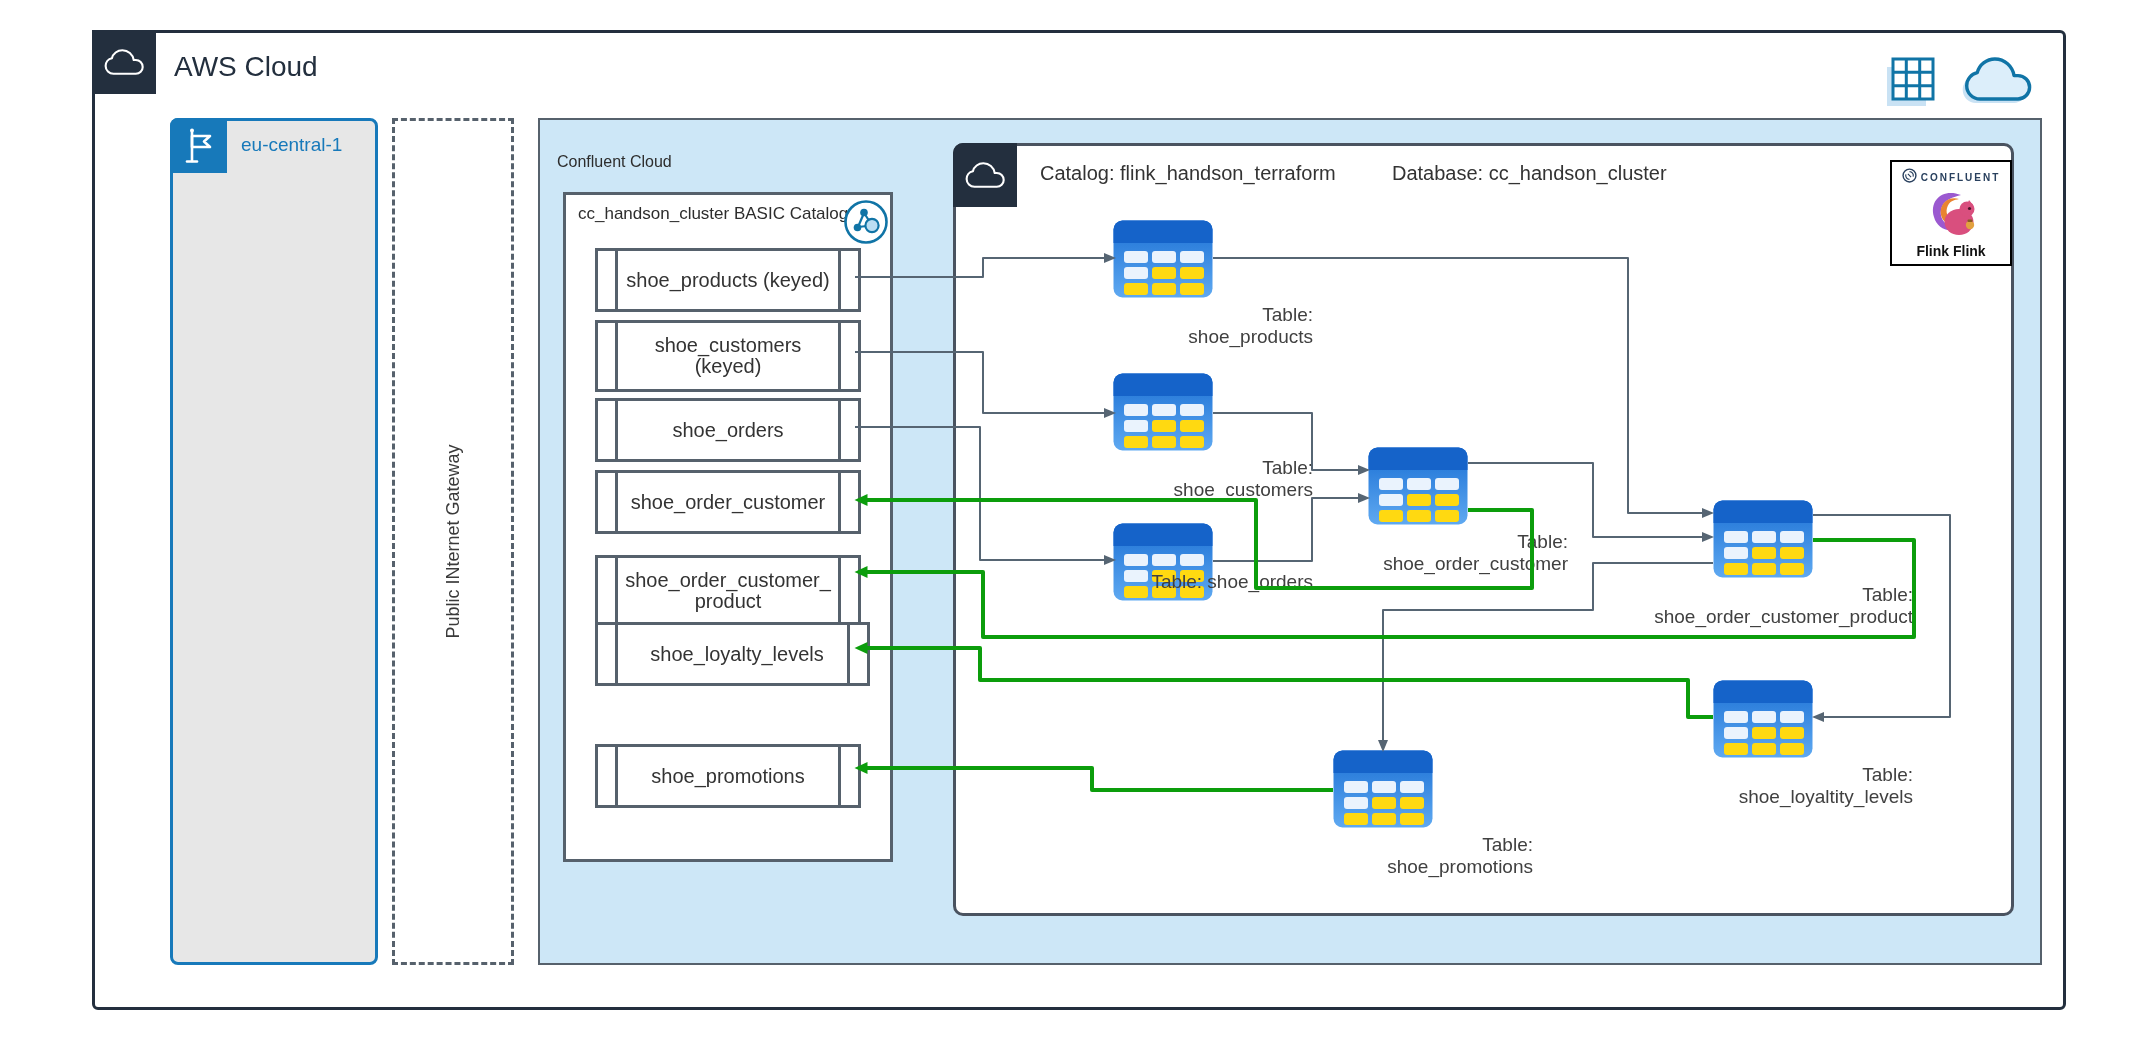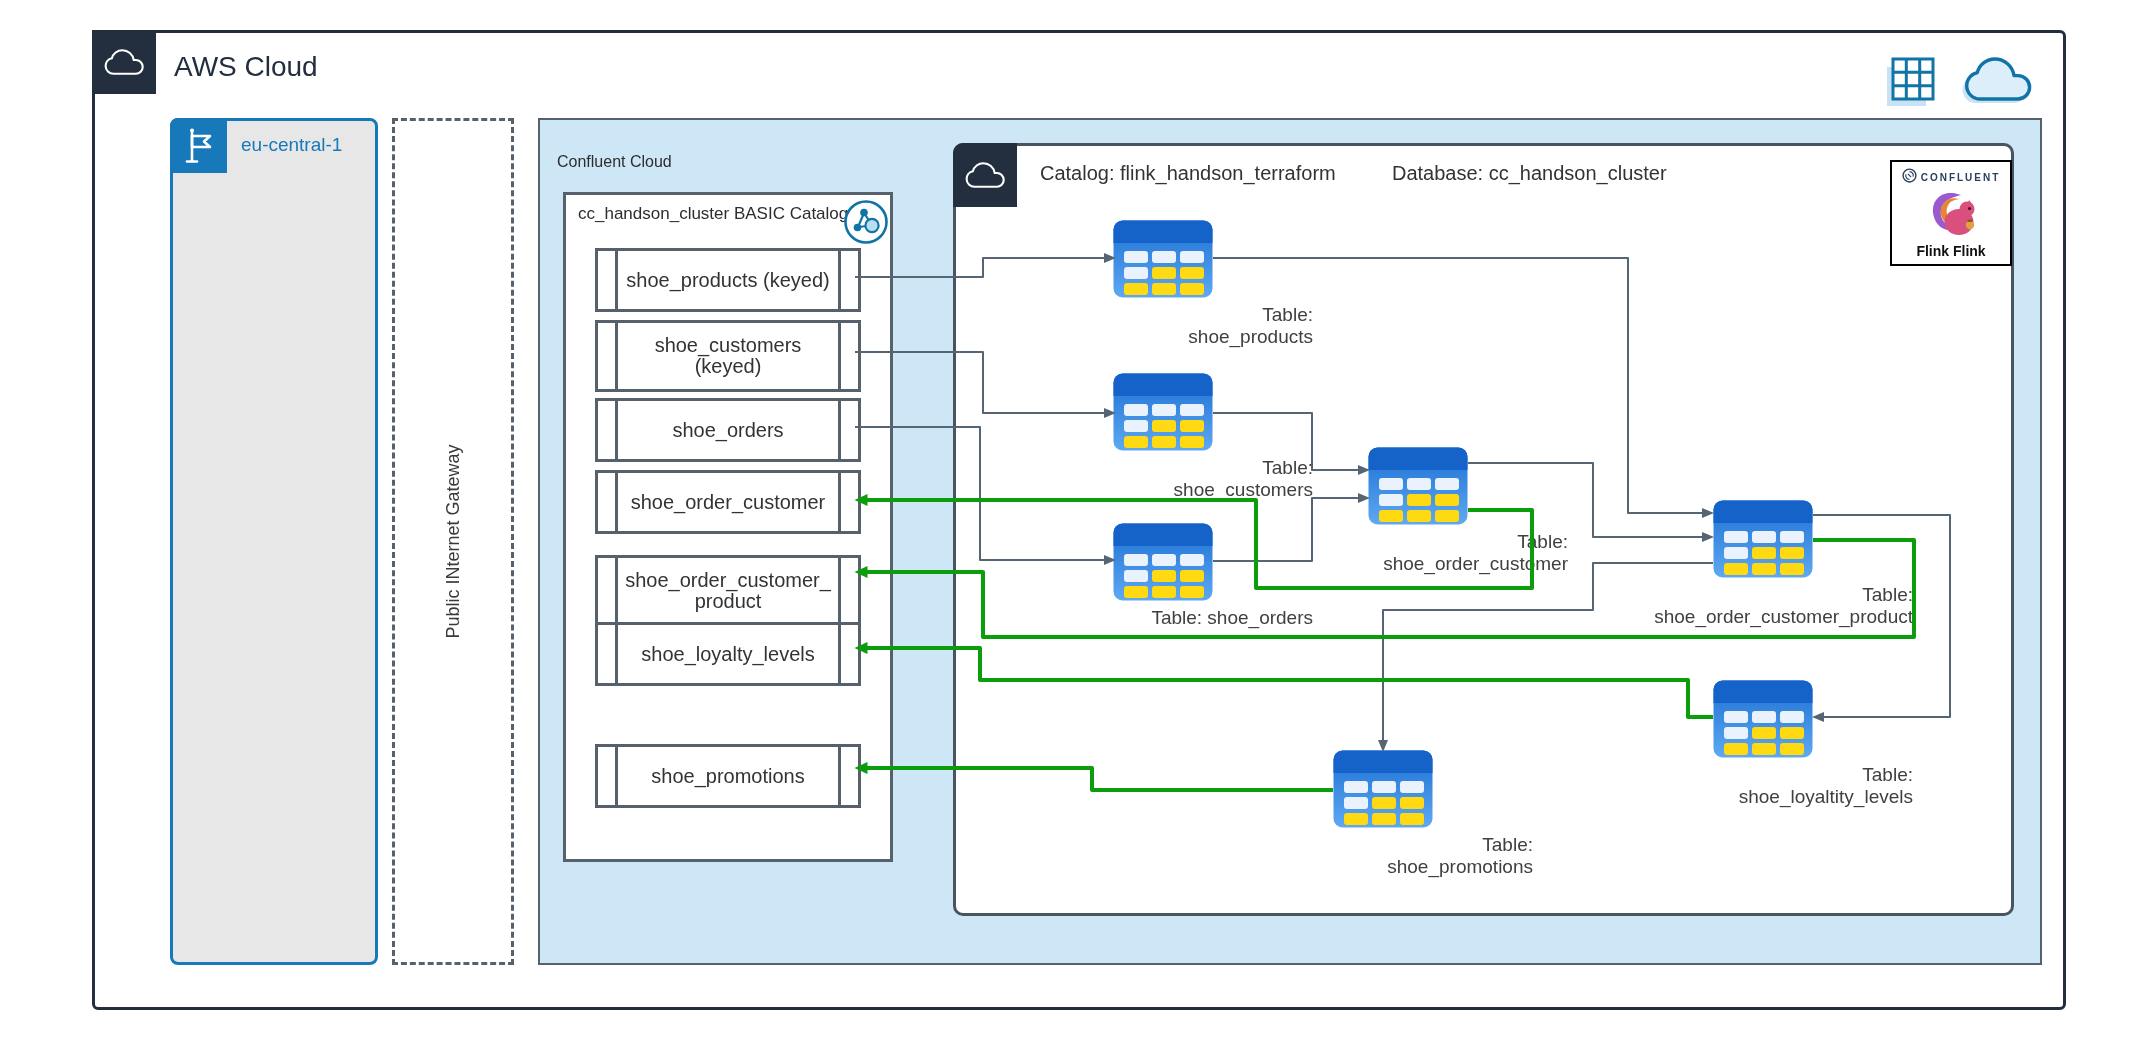--- a/index.html
+++ b/index.html
@@ -141,21 +141,21 @@
         <div>
           <div>shoe_order_customer</div>
         </div>
       </div>
       <div class="topic" style="top: 543px; height: 66px; margin-top: 12px;">
         <div>
           <div>shoe_order_customer_</div>
           <div>product</div>
         </div>
       </div>
-      <div class="topic" style="top: 622px; height: 58px;">
+      <div class="topic" style="top: 622px; height: 58px; padding-left: 9px;">
         <div>
           <div>shoe_loyalty_levels</div>
         </div>
       </div>
       <div class="topic" style="top: 744px; height: 58px;">
         <div>
           <div>shoe_promotions</div>
         </div>
       </div>
     </div>
@@ -249,21 +249,21 @@
     <rect x="11" y="31" width="24" height="12" rx="3" fill="#EAF3FD"></rect>
           <rect x="39" y="31" width="24" height="12" rx="3" fill="#EAF3FD"></rect>
           <rect x="67" y="31" width="24" height="12" rx="3" fill="#EAF3FD"></rect>
           <rect x="11" y="47" width="24" height="12" rx="3" fill="#EAF3FD"></rect>
           <rect x="39" y="47" width="24" height="12" rx="3" fill="#FFD911"></rect>
           <rect x="67" y="47" width="24" height="12" rx="3" fill="#FFD911"></rect>
           <rect x="11" y="63" width="24" height="12" rx="3" fill="#FFD911"></rect>
           <rect x="39" y="63" width="24" height="12" rx="3" fill="#FFD911"></rect>
           <rect x="67" y="63" width="24" height="12" rx="3" fill="#FFD911"></rect>
         </svg></div>
-      <div class="tbl-label" style="left: 1013px; top: 607px;">
+      <div class="tbl-label" style="left: 1013px; top: 571px;">
         <div>Table: shoe_orders</div>
       </div>
       <div class="abs" style="left: 1368px; top: 447px;"><svg width="100" height="78" viewBox="0 0 100 78">
     <defs>
             <linearGradient id="tg3" x1="0" y1="0" x2="0" y2="1">
       <stop offset="0" stop-color="#1A6FD4"></stop>
               <stop offset="1" stop-color="#5FA9F1"></stop>
     </linearGradient>
           </defs>
     <rect x="0.5" y="0.5" width="99" height="77" rx="9" fill="url(#tg3)"></rect>

